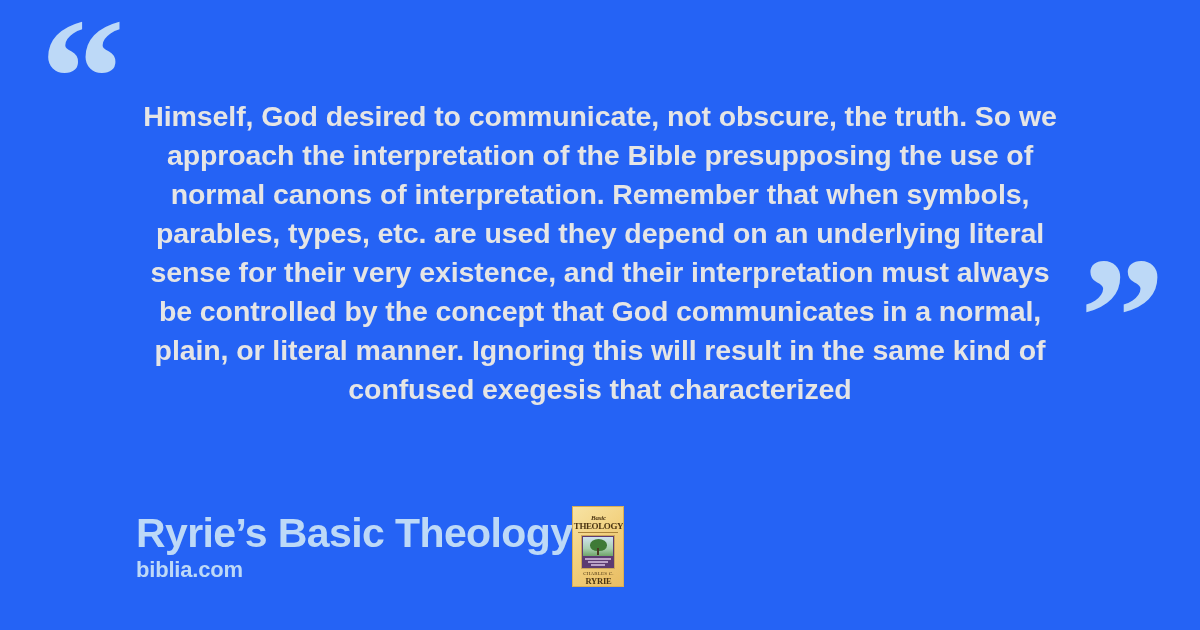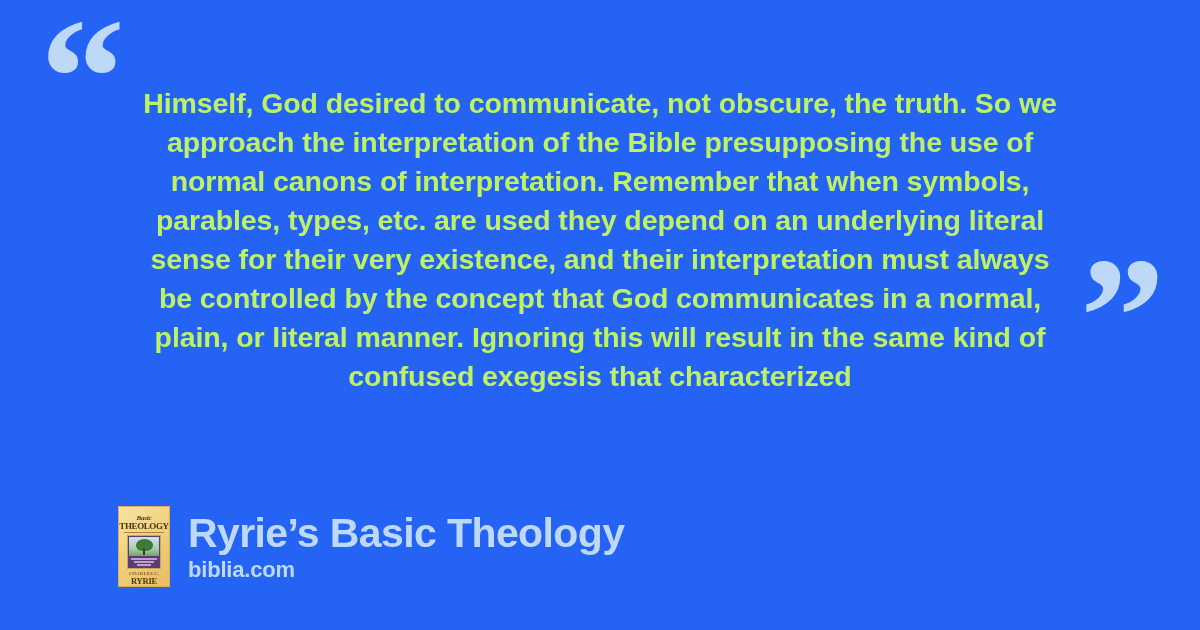--- a/index.html
+++ b/index.html
@@ -210,52 +210,52 @@
   }
 </style>
 </head>
 <body>
 
 <div id="card" style="background: rgb(37, 99, 245);">
 
   <span id="quote-open" class="qmark" style="color: rgb(189, 217, 247);">“</span>
 
   <div id="quote-block">
-    <p id="quote-text" style="color: #bef264;">Himself, God desired to communicate, not obscure, the truth. So we
+    <p id="quote-text" style="color: #e5e5e5; margin-top: 13px;">Himself, God desired to communicate, not obscure, the truth. So we
 approach the interpretation of the Bible presupposing the use of
 normal canons of interpretation. Remember that when symbols,
 parables, types, etc. are used they depend on an underlying literal
 sense for their very existence, and their interpretation must always
 be controlled by the concept that God communicates in a normal,
 plain, or literal manner. Ignoring this will result in the same kind of
 confused exegesis that characterized</p>
   </div>
 
   <span id="quote-close" class="qmark" style="color: rgb(189, 217, 247);">”</span>
 
   <div id="attribution">
 
+    <div id="attribution-text">
+      <div id="work-title" style="color: rgb(189, 217, 247);">Ryrie’s Basic Theology</div>
+      <div id="site-name" style="color: rgb(189, 217, 247);">biblia.com</div>
+    </div>
+
     <div id="book-cover">
       <div class="bc-title bc-title-1">Basic</div>
       <div class="bc-title bc-title-2">THEOLOGY</div>
       <div class="bc-rule bc-rule-top"></div>
 
       <div id="bc-art">
         <div id="bc-sky"></div>
         <div id="bc-tree-crown"></div>
         <div id="bc-tree-trunk"></div>
         <div class="bc-sub bc-sub-1"></div>
         <div class="bc-sub bc-sub-2"></div>
         <div class="bc-sub bc-sub-3"></div>
       </div>
 
       <div class="bc-author bc-author-1">CHARLES C.</div>
       <div class="bc-author bc-author-2">RYRIE</div>
     </div>
 
-    <div id="attribution-text">
-      <div id="work-title" style="color: rgb(189, 217, 247);">Ryrie’s Basic Theology</div>
-      <div id="site-name" style="color: rgb(189, 217, 247);">biblia.com</div>
-    </div>
-
   </div>
 
 </div>
 
 </body></html>

